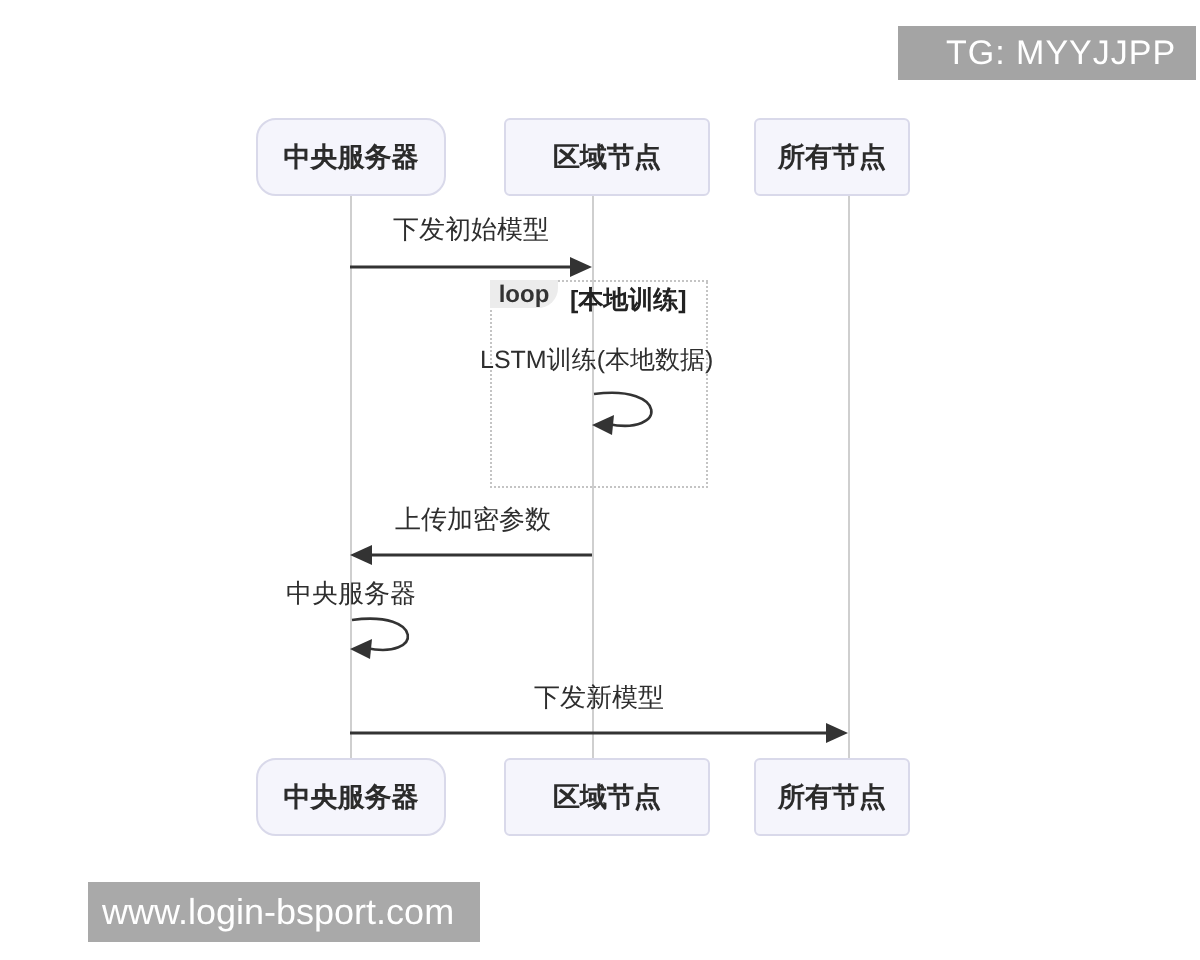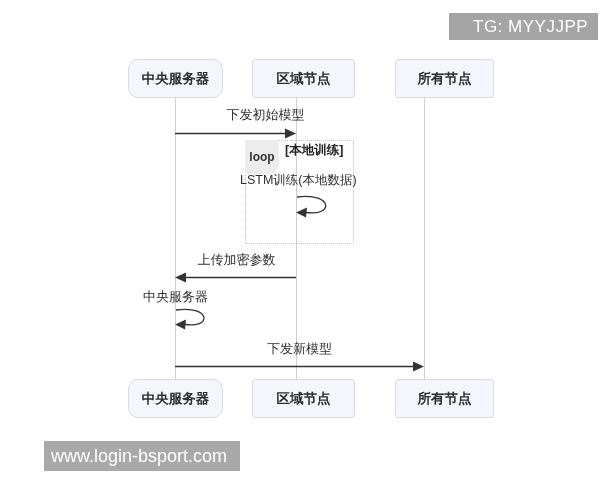--- a/index.html
+++ b/index.html
@@ -8,33 +8,33 @@
     font-family:"Liberation Sans","DejaVu Sans",sans-serif;color:#2e2e2e;
   }
   .svg-layer{position:absolute;left:0;top:0;width:600px;height:480px;pointer-events:none;}
   .actor{
     position:absolute;height:39px;display:flex;align-items:center;justify-content:center;
     background:#f5f5fc;border:1px solid #d9d9ea;border-radius:3px;
     font-size:13.5px;font-weight:600;color:#2b2b2b;box-sizing:border-box;
   }
   .a1{left:128px;width:95px;border-radius:10px;}
   .a2{left:252px;width:103px;}
-  .a3{left:395px;width:99px;}
+  .a3{left:377px;width:78px;}
   .row-top{top:59px;}
   .row-bottom{top:379px;}
   .msg{
     position:absolute;width:121px;text-align:center;font-size:13px;color:#2e2e2e;
     white-space:nowrap;line-height:14px;
   }
   .loop-frame{
     position:absolute;left:245px;top:140px;width:109px;height:104px;
     border:1px dotted #c4c4c4;box-sizing:border-box;
   }
   .loop-label{
-    position:absolute;left:245px;top:140px;width:34px;height:34px;
+    position:absolute;left:245px;top:140px;width:34px;height:14px;
     background:#ececec;border-bottom-right-radius:10px;
     display:flex;align-items:center;justify-content:center;
     font-size:12px;font-weight:600;color:#333;
   }
   .loop-cond{
     position:absolute;left:285px;top:142px;width:66px;
     font-size:12.5px;font-weight:bold;color:#222;white-space:nowrap;
   }
   .tg-badge{
     position:absolute;top:13px;right:2px;width:149px;height:27px;
@@ -77,21 +77,21 @@
   <div class="actor a1 row-top">
     <span>中央服务器</span>
   </div>
   <div class="actor a2 row-top">
     <span>区域节点</span>
   </div>
   <div class="actor a3 row-top">
     <span>所有节点</span>
   </div>
 
-  <div class="msg" style="left:175px;top:108px;padding-left:30px;">下发初始模型</div>
+  <div class="msg" style="left:175px;top:108px;">下发初始模型</div>
 
   <div class="loop-frame"></div>
   <div class="loop-label">
     <span>loop</span>
   </div>
   <div class="loop-cond">[本地训练]</div>
 
   <div class="msg" style="left:176px;top:253px;">上传加密参数</div>
 
   <div class="msg" style="left:240px;top:173px;width:113px;font-size:12.5px;">LSTM训练(本地数据)</div>

